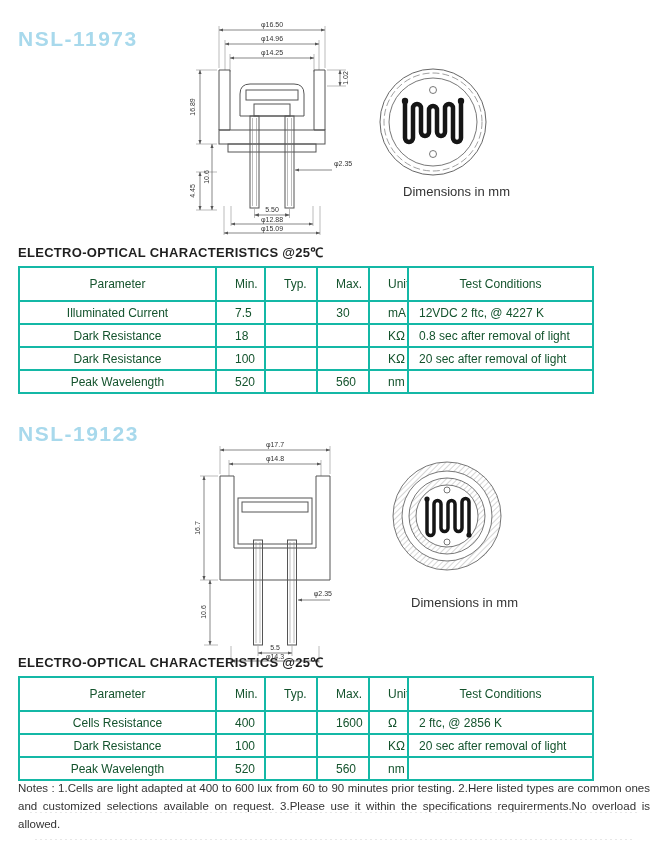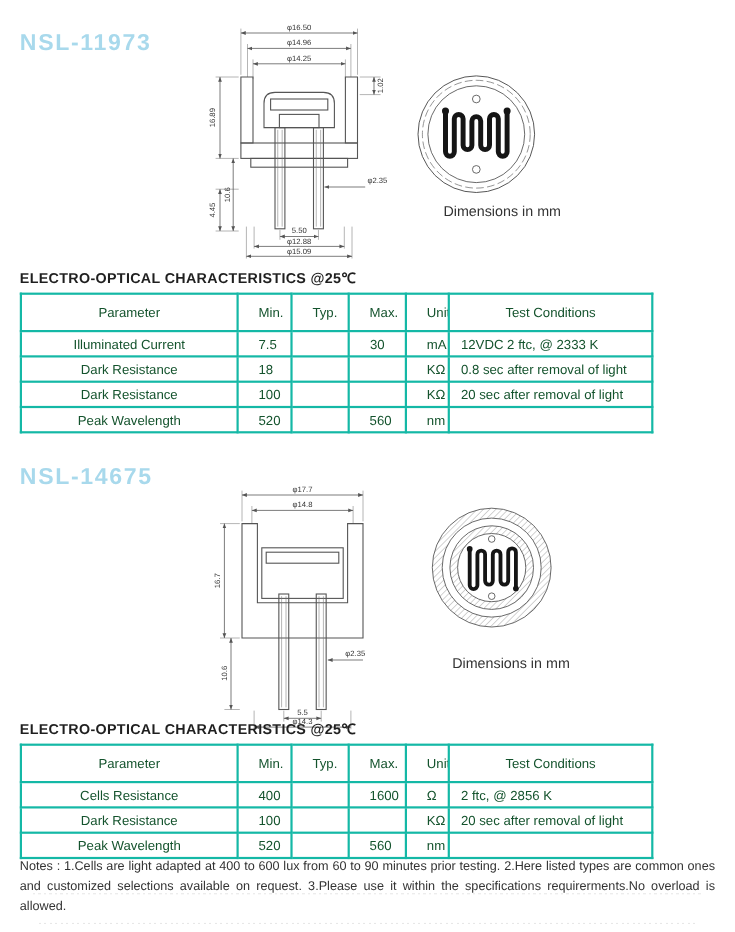--- a/index.html
+++ b/index.html
@@ -148,21 +148,21 @@
       <th>Max.</th>
       <th>Units</th>
       <th>Test Conditions</th>
     </tr>
     <tr>
       <td>Illuminated Current</td>
       <td>7.5</td>
       <td></td>
       <td>30</td>
       <td>mA</td>
-      <td class="tc">12VDC  2 ftc, @ 2333 K</td>
+      <td class="tc">12VDC  2 ftc, @ 4227 K</td>
     </tr>
     <tr>
       <td>Dark Resistance</td>
       <td>18</td>
       <td></td>
       <td></td>
       <td>KΩ</td>
       <td class="tc">0.8 sec after removal of light</td>
     </tr>
     <tr>
@@ -177,21 +177,21 @@
       <td>Peak Wavelength</td>
       <td>520</td>
       <td></td>
       <td>560</td>
       <td>nm</td>
       <td class="tc"></td>
     </tr>
   </tbody>
     </table>
 
-  <div class="abs model-title" style="left:18px;top:422px;">NSL-14675</div>
+  <div class="abs model-title" style="left:18px;top:422px;">NSL-19123</div>
 
   <svg class="abs" style="left:190px;top:440px;" width="165" height="226" viewBox="0 0 165 226">
     <defs>
       <pattern id="h2" width="4" height="4" patternTransform="rotate(45)" patternUnits="userSpaceOnUse">
         <line x1="0" y1="0" x2="0" y2="4" stroke="#8a8a8a" stroke-width="1"></line>
       </pattern>
       <marker id="arr2" viewBox="0 0 10 10" refX="9" refY="5" markerWidth="7" markerHeight="7" orient="auto-start-reverse">
         <path d="M0,1.5 L9,5 L0,8.5 Z" fill="#555"></path>
       </marker>
     </defs>

